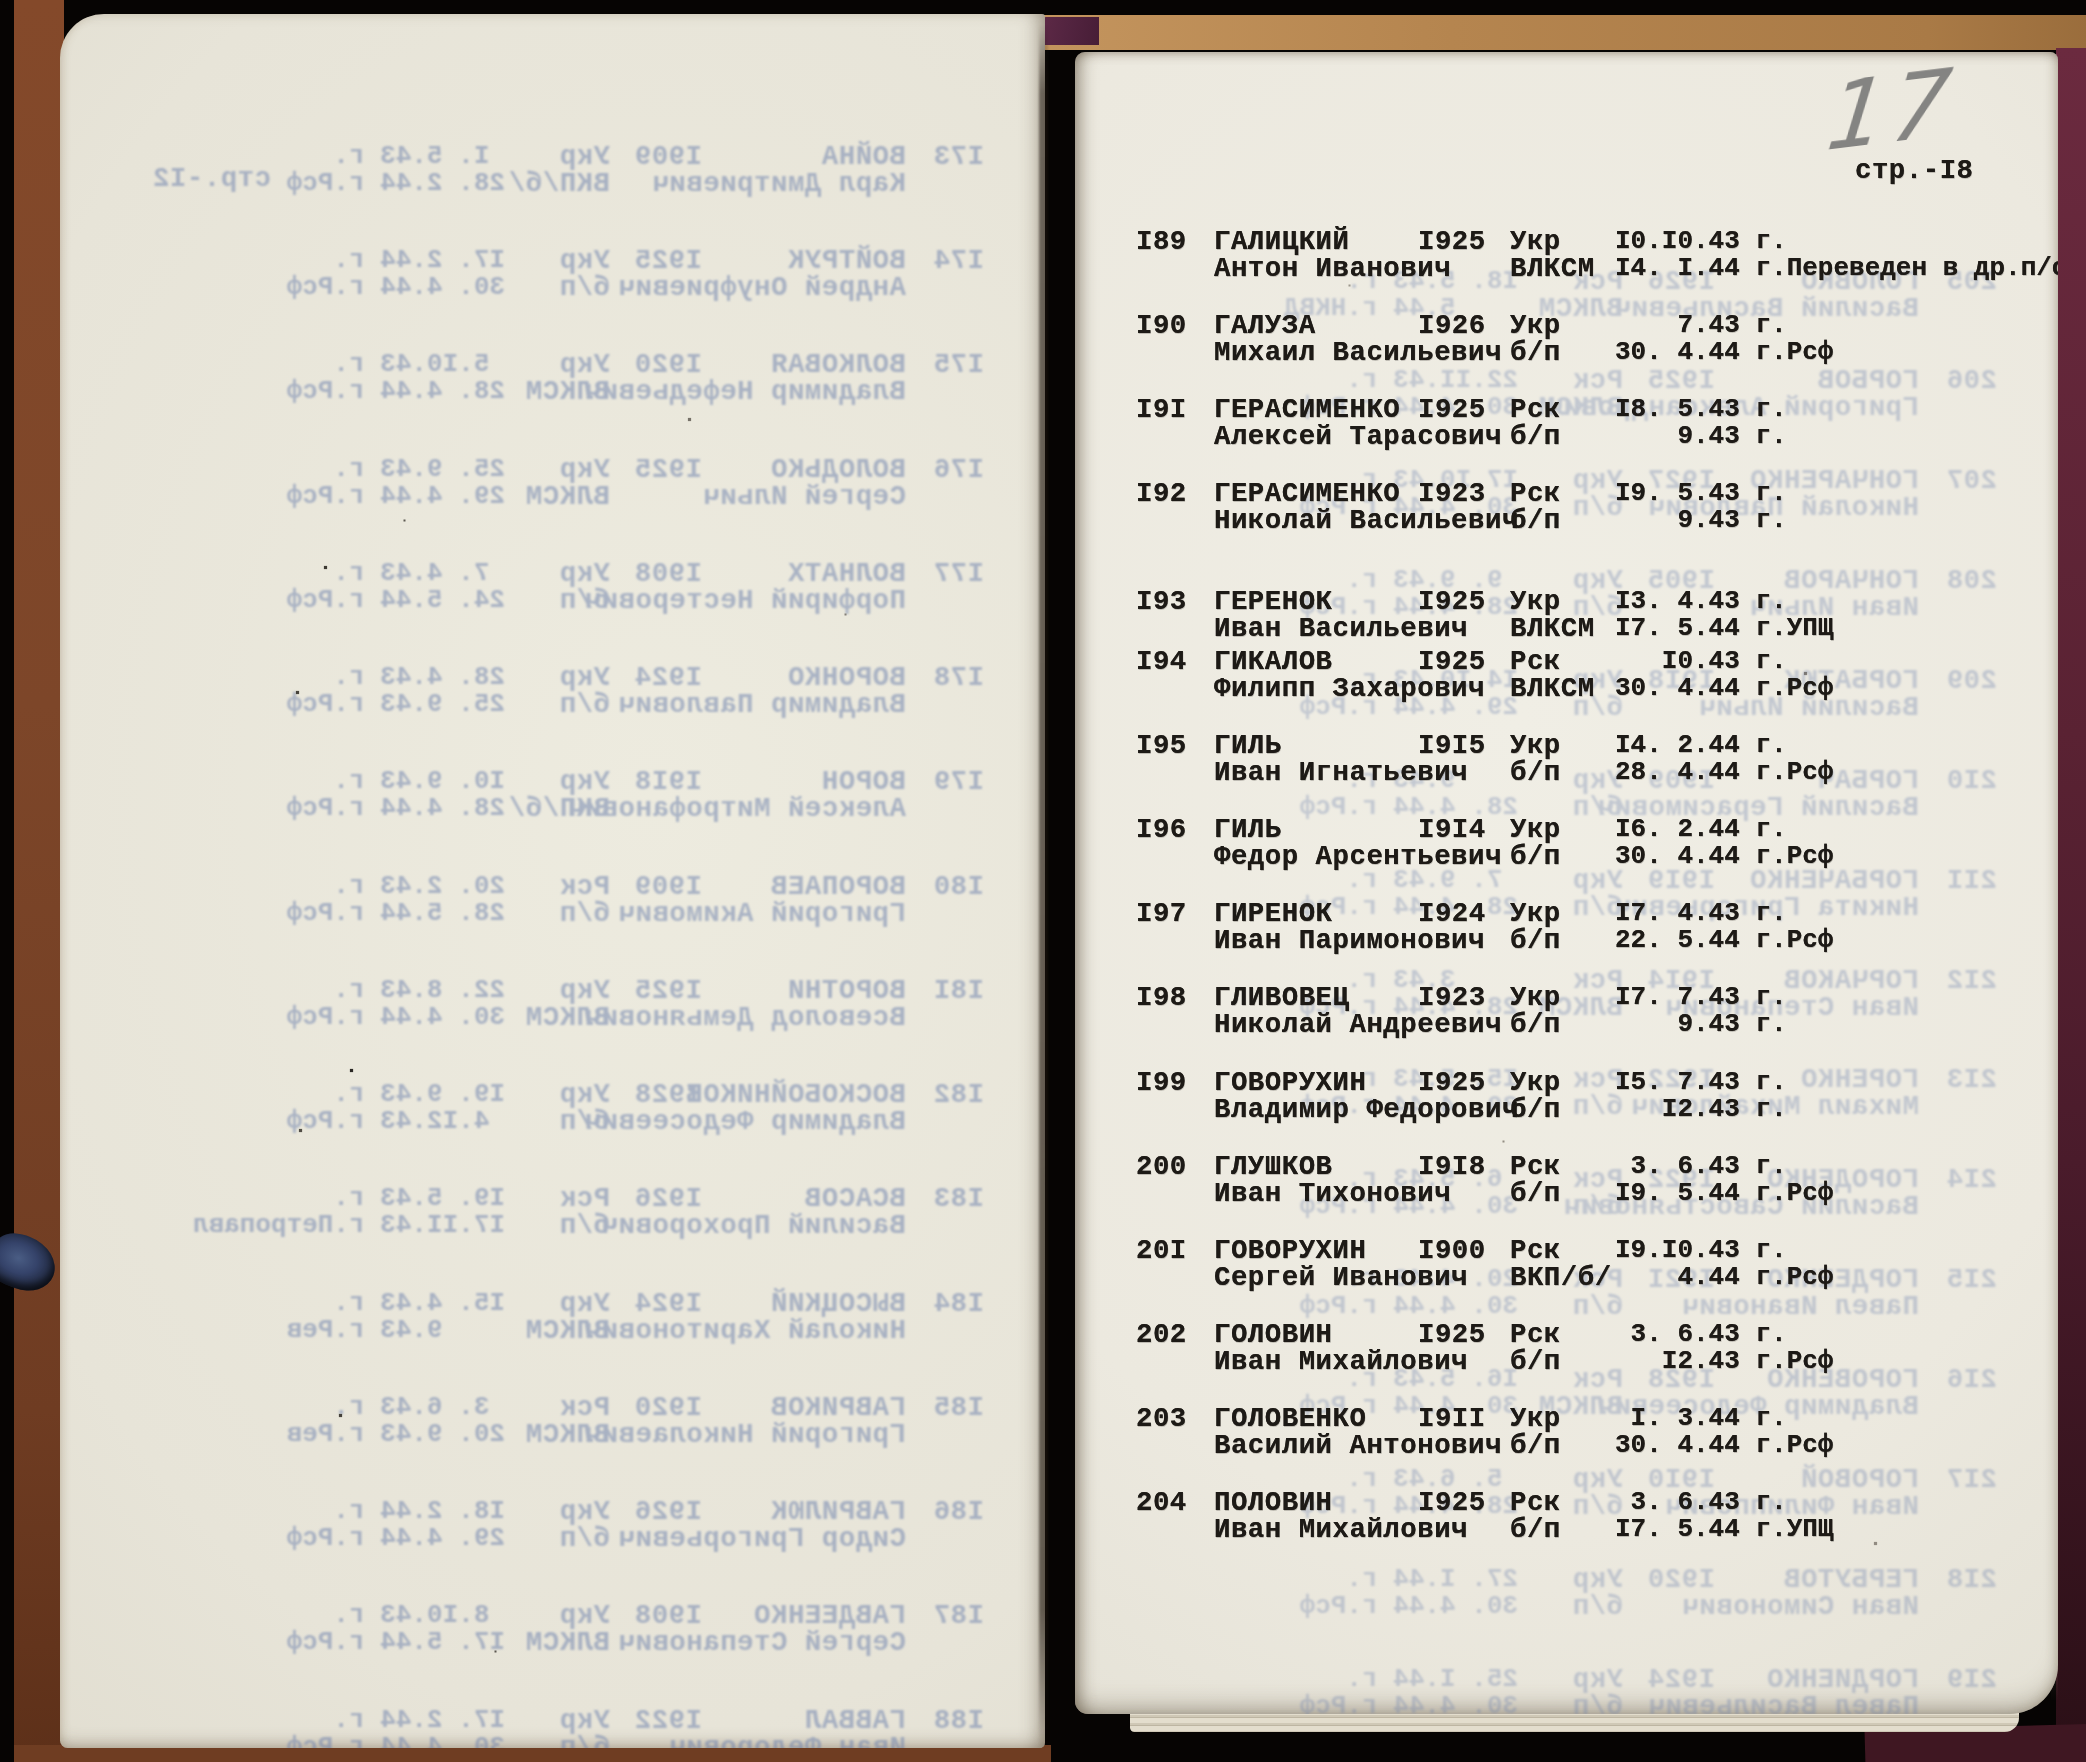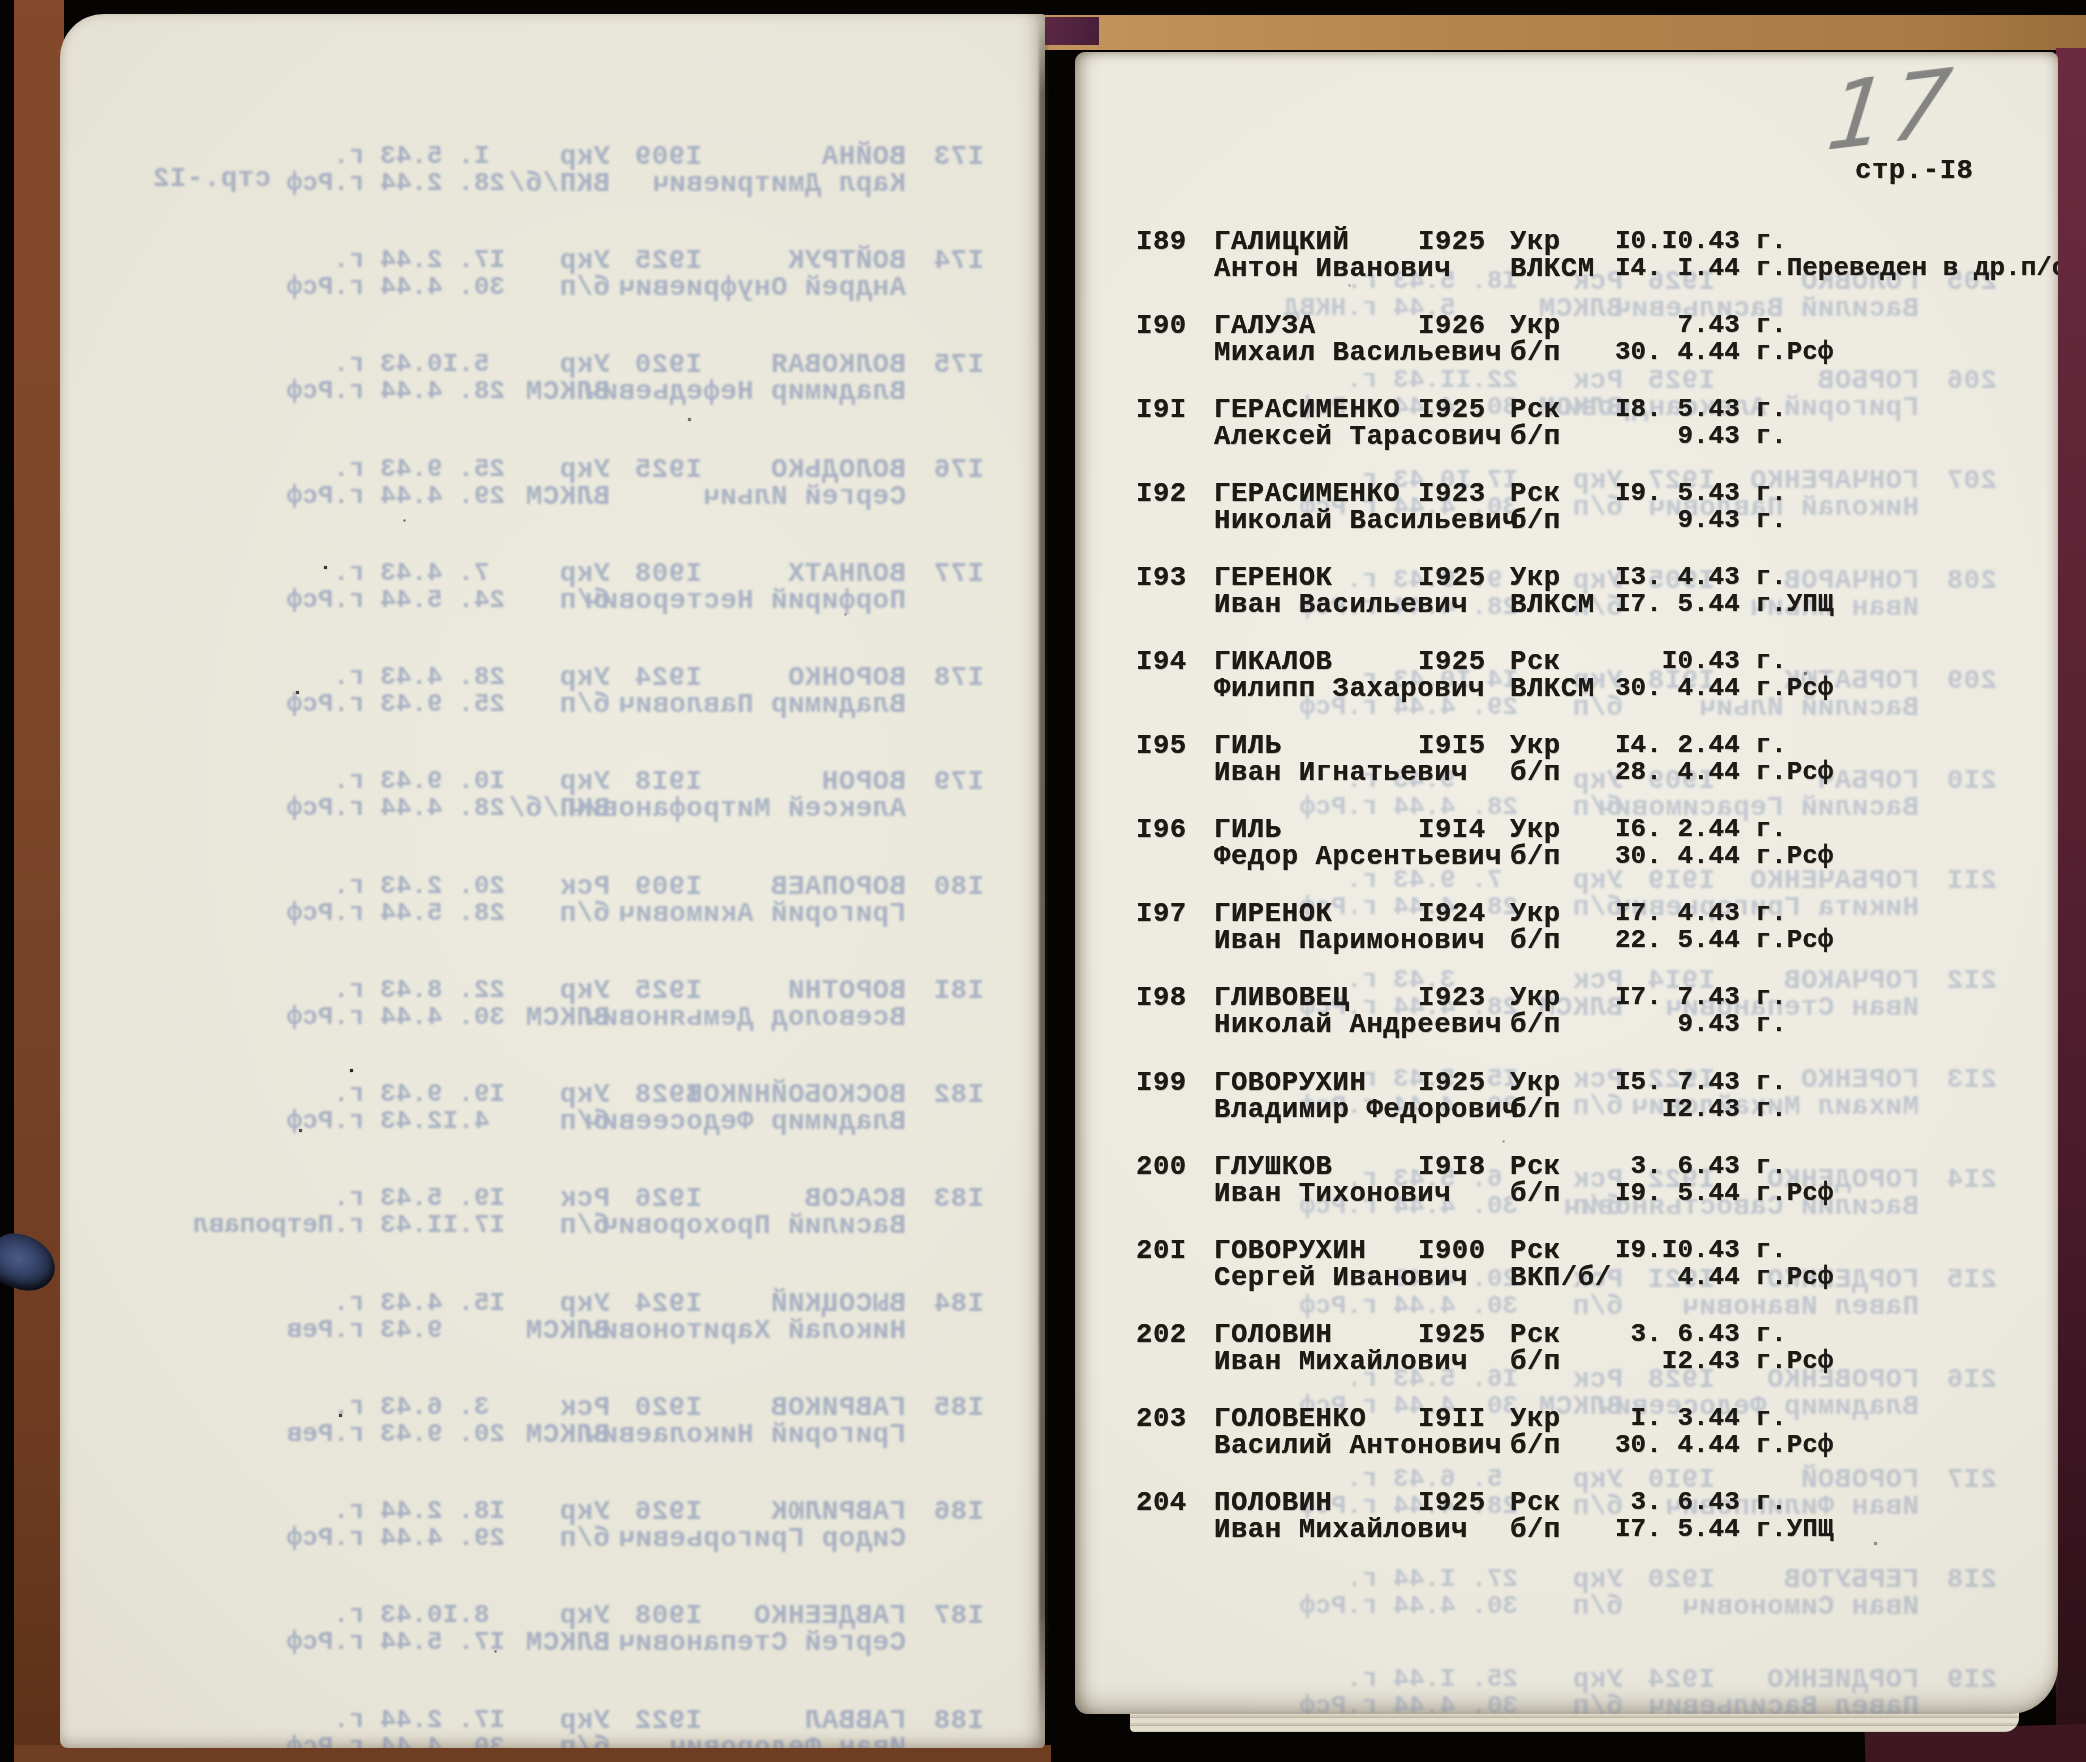--- a/index.html
+++ b/index.html
@@ -442,21 +442,21 @@
       <div class="row" style="top: 428px;">
     <span class="c c-num">I92</span>
     <span class="c c-surname">ГЕРАСИМЕНКО</span>
     <span class="c c-year">I923</span>
     <span class="c c-nat">Рск</span>
     <span class="c c-d1">I9. 5.43 г.</span>
     <span class="c c-name">Николай Васильевич</span>
     <span class="c c-party">б/п</span>
     <span class="c c-d2">    9.43 г.</span>
   </div>
-      <div class="row" style="top: 512px; text-align: right;">
+      <div class="row" style="top: 536px; text-align: right;">
     <span class="c c-num">I93</span>
     <span class="c c-surname">ГЕРЕНОК</span>
     <span class="c c-year">I925</span>
     <span class="c c-nat">Укр</span>
     <span class="c c-d1">I3. 4.43 г.</span>
     <span class="c c-name">Иван Васильевич</span>
     <span class="c c-party">ВЛКСМ</span>
     <span class="c c-d2">I7. 5.44 г.УПЩ</span>
   </div>
       <div class="row" style="top: 596px;">

